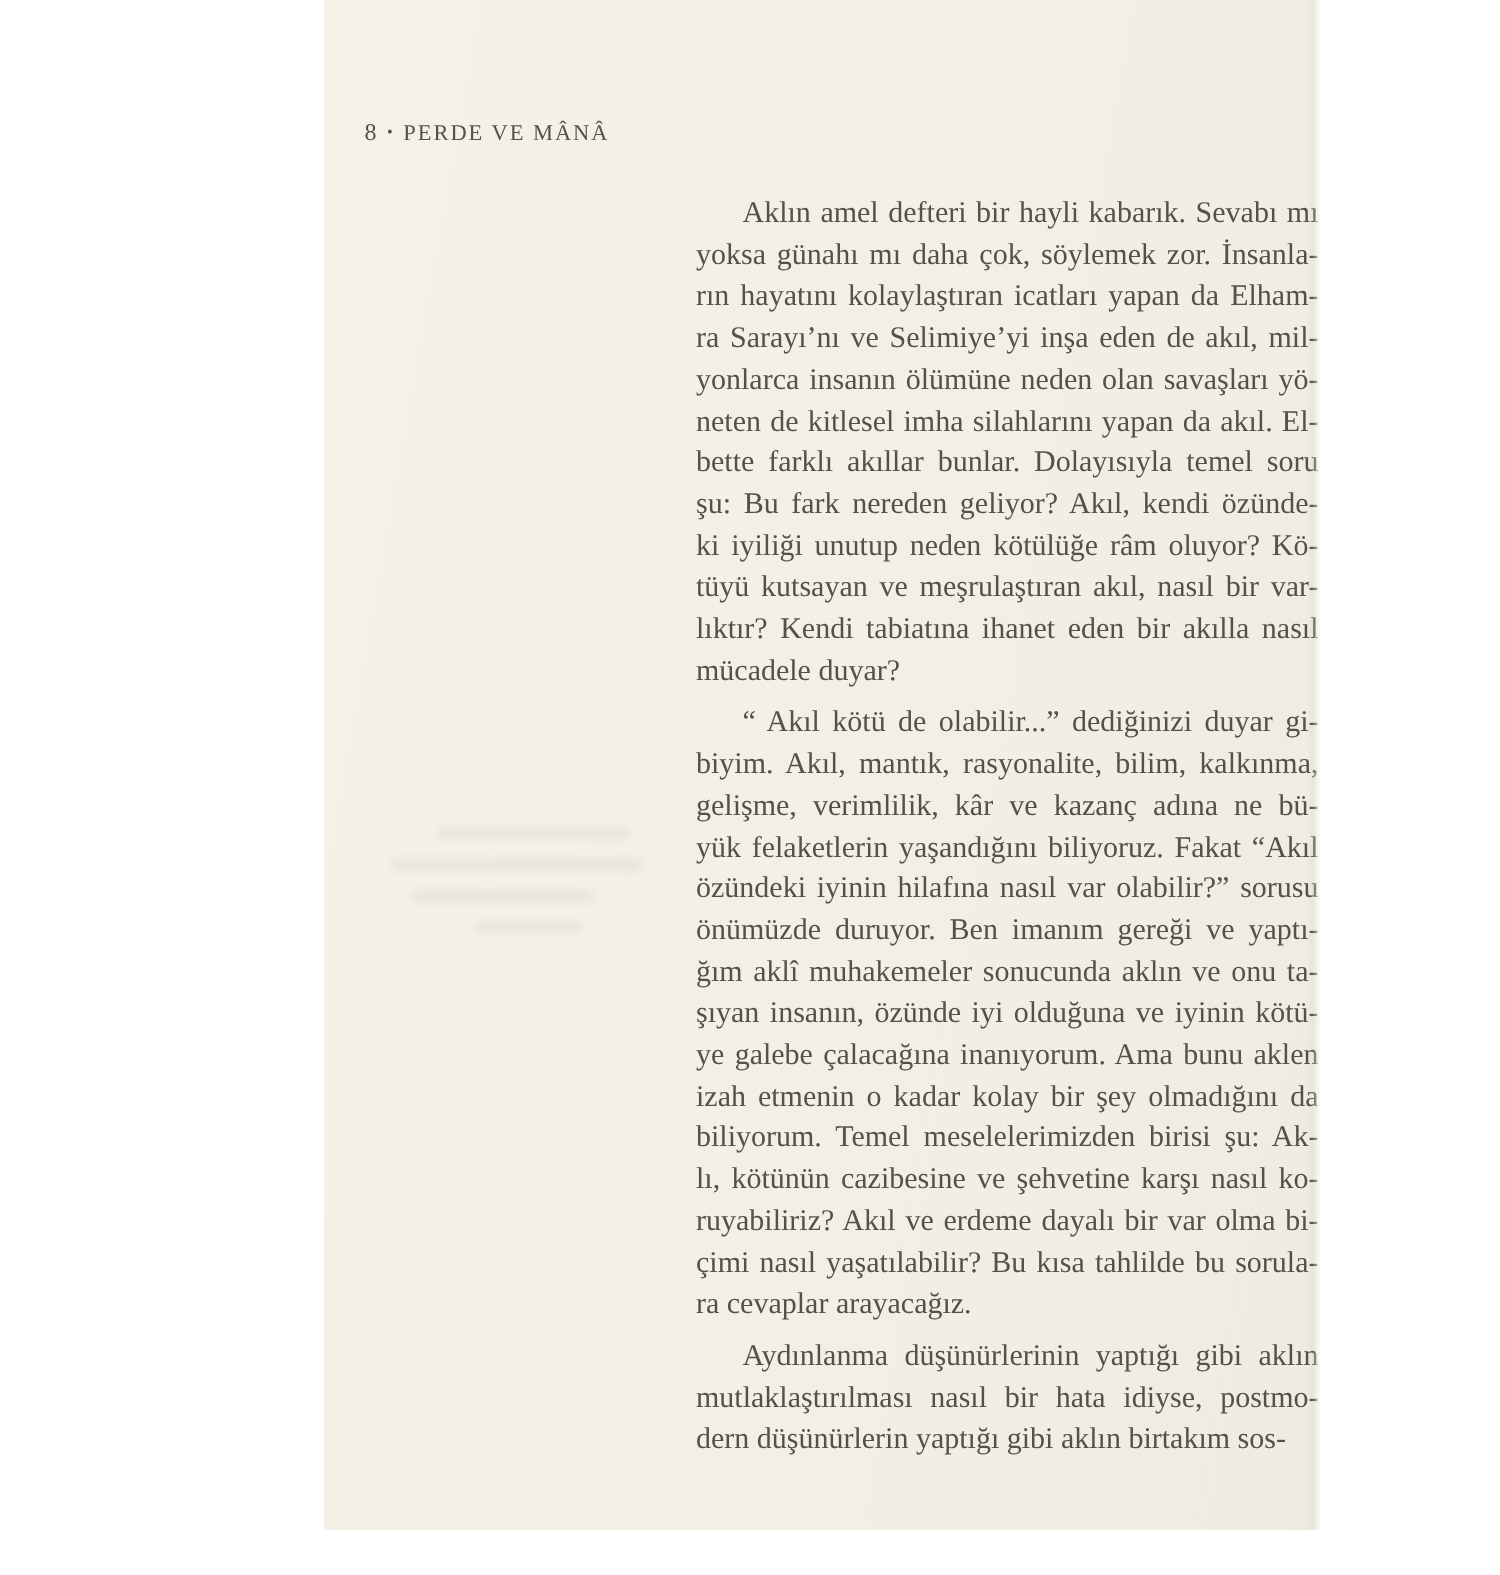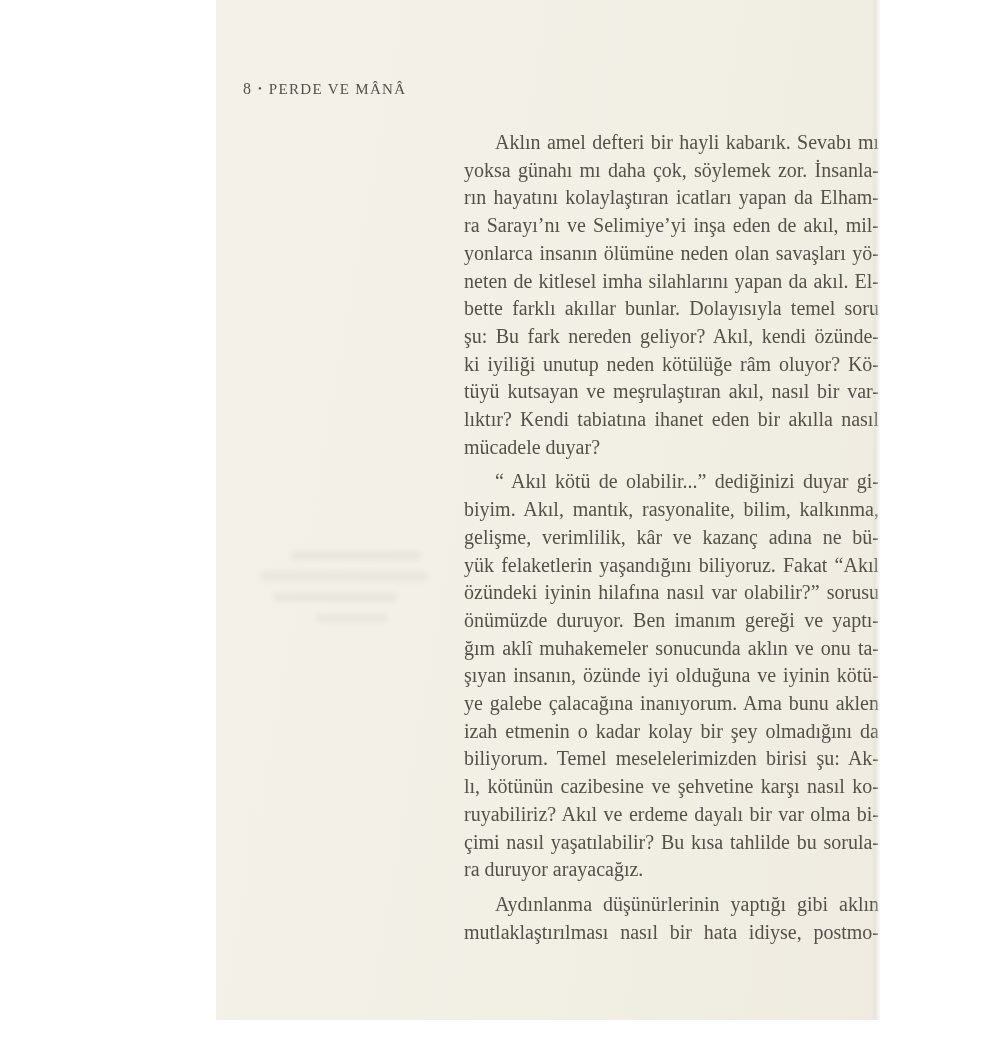--- a/index.html
+++ b/index.html
@@ -126,22 +126,23 @@
           <div class="line">özündeki iyinin hilafına nasıl var olabilir?” sorusu</div>
           <div class="line">önümüzde duruyor. Ben imanım gereği ve yaptı-</div>
           <div class="line">ğım aklî muhakemeler sonucunda aklın ve onu ta-</div>
           <div class="line">şıyan insanın, özünde iyi olduğuna ve iyinin kötü-</div>
           <div class="line">ye galebe çalacağına inanıyorum. Ama bunu aklen</div>
           <div class="line">izah etmenin o kadar kolay bir şey olmadığını da</div>
           <div class="line">biliyorum. Temel meselelerimizden birisi şu: Ak-</div>
           <div class="line">lı, kötünün cazibesine ve şehvetine karşı nasıl ko-</div>
           <div class="line">ruyabiliriz? Akıl ve erdeme dayalı bir var olma bi-</div>
           <div class="line">çimi nasıl yaşatılabilir? Bu kısa tahlilde bu sorula-</div>
-          <div class="line lastline">ra duruyor arayacağız.</div>
+          <div class="line lastline">ra cevaplar arayacağız.</div>
         </div>
         <div class="para">
           <div class="line first">Aydınlanma düşünürlerinin yaptığı gibi aklın</div>
           <div class="line">mutlaklaştırılması nasıl bir hata idiyse, postmo-</div>
+          <div class="line lastline">dern düşünürlerin yaptığı gibi aklın birtakım sos-</div>
         </div>
       </div>
 
   </div>
 </div>
 
 </body></html>

